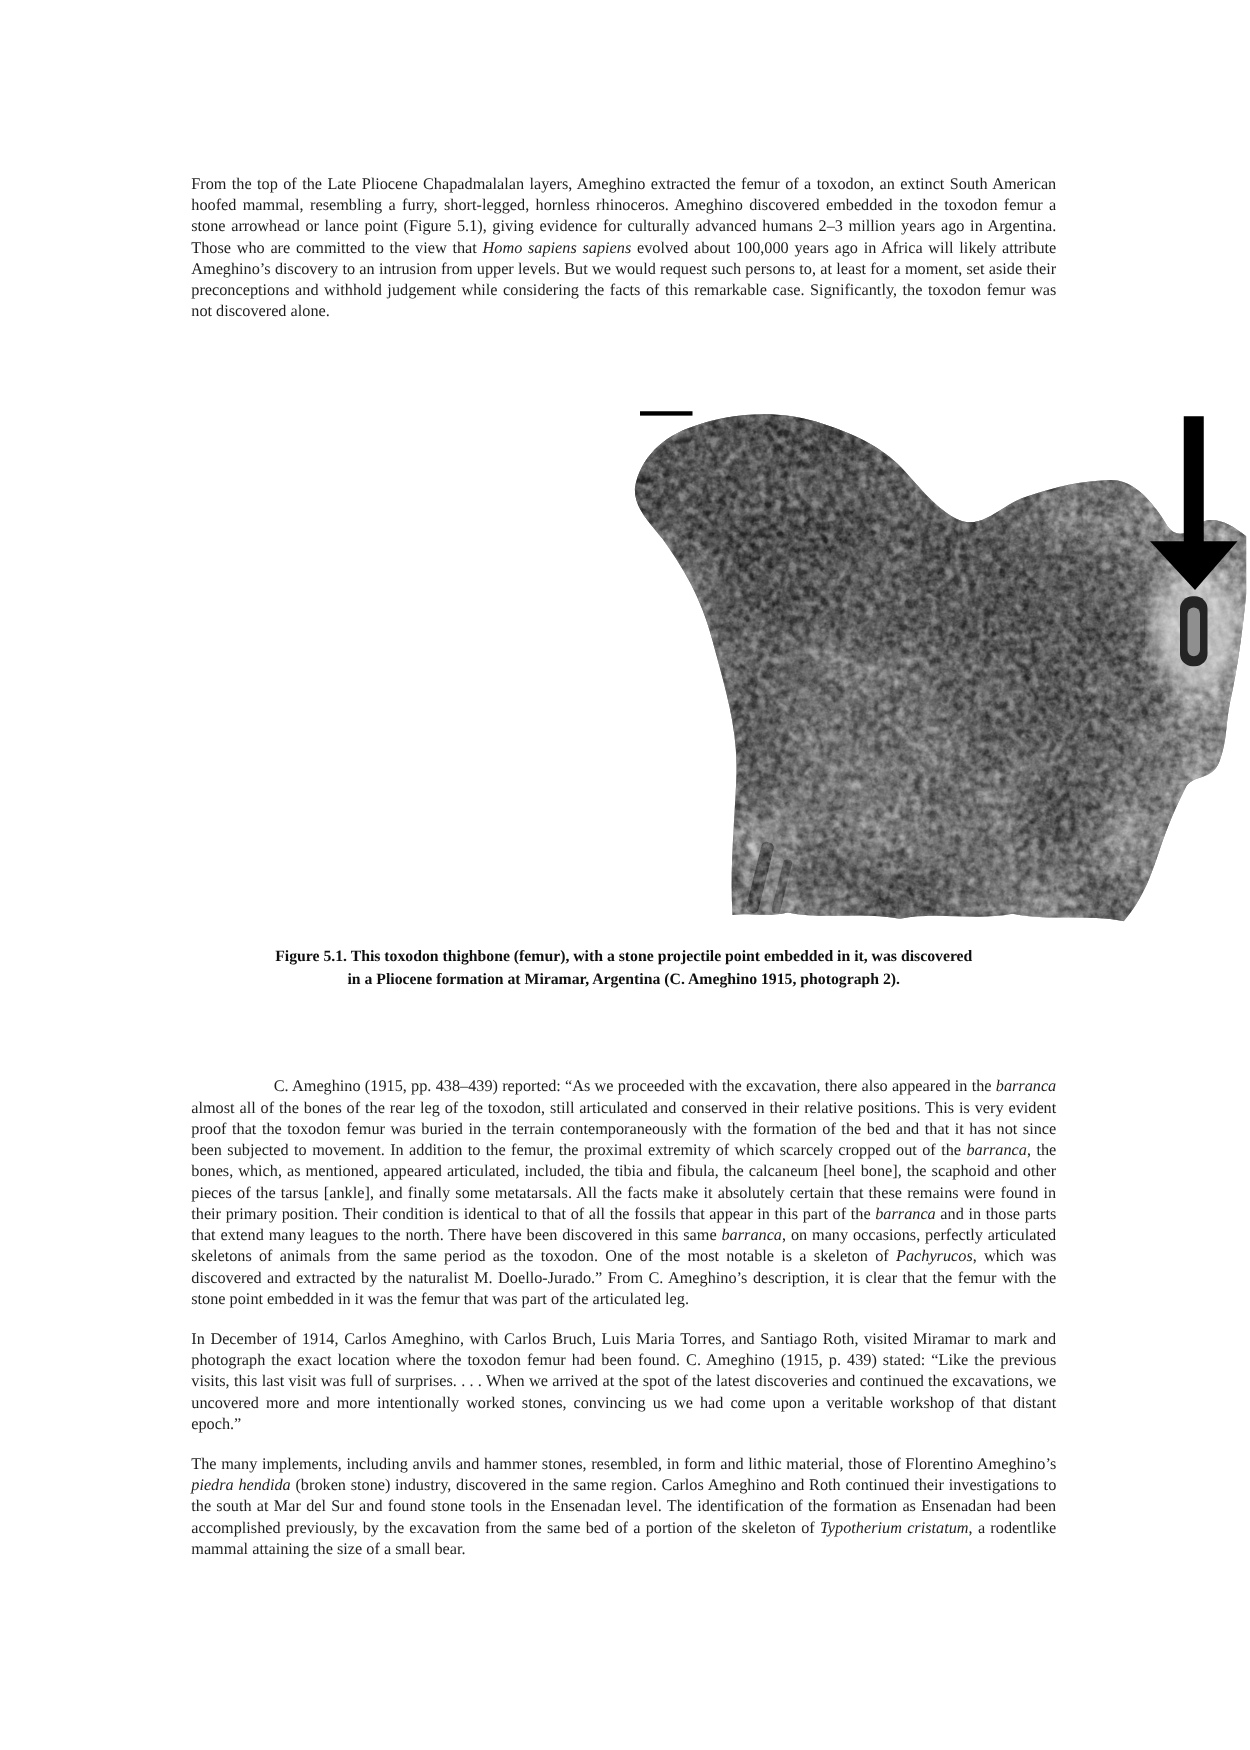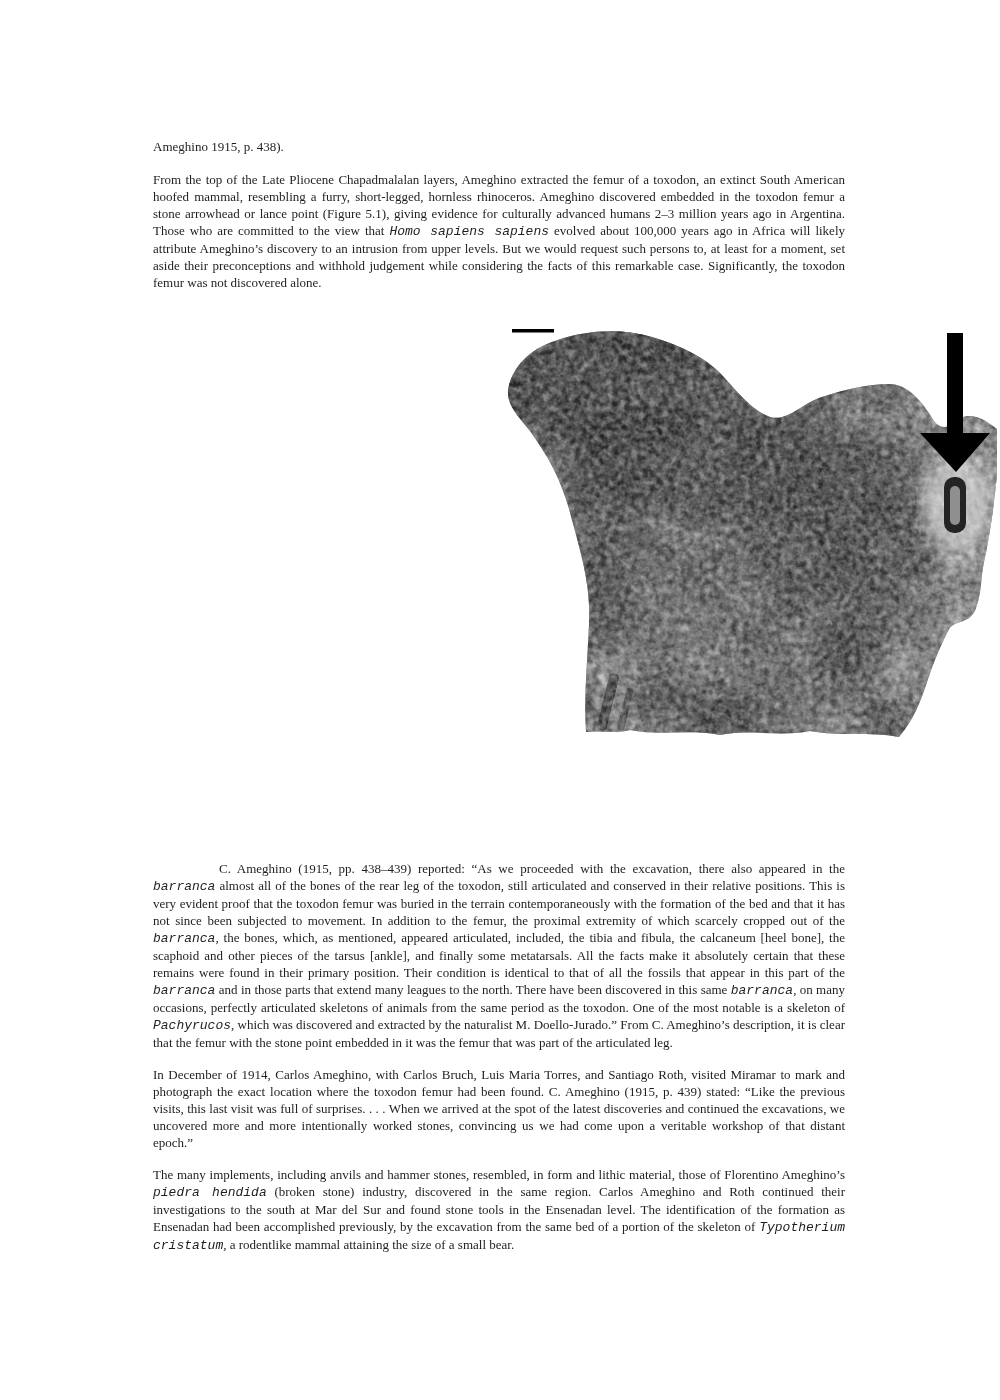--- a/index.html
+++ b/index.html
@@ -13,36 +13,35 @@
     position:absolute;left:153px;width:692px;
     font-size:13px;line-height:17px;color:#1e1e1e;
     text-align:justify;
   }
   .textcol-top{top:138px;}
   .textcol-bottom{top:860px;}
   .fragment{margin:0 0 16px 0;text-align:left;}
   .para{margin:0 0 15px 0;}
   .para:last-child{margin-bottom:0;}
   .para.indent{text-indent:66px;}
-  em{font-style:italic;font-family:Liberation Mono, monospace;}
+  em{font-style:italic;}
   .caption{
     position:absolute;left:153px;top:757px;width:692px;
     text-align:center;font-weight:bold;color:#101010;
     font-size:12.6px;line-height:17.5px;
   }
   figure.photo{position:absolute;left:500px;top:325px;width:500px;height:420px;margin:0;}
   figure.photo svg{display:block;}
 </style>
 </head>
 <body>
 
 <div class="page">
 
   <div class="textcol textcol-top">
-    <p class="fragment">Ameghino 1915, p. 438).</p>
     <div id="paras-top">
         <p class="para"><span>From the top of the Late Pliocene Chapadmalalan layers, Ameghino extracted the femur of a toxodon, an extinct South American hoofed mammal, resembling a furry, short-legged, hornless rhinoceros. Ameghino discovered embedded in the toxodon femur a stone arrowhead or lance point (Figure 5.1), giving evidence for culturally advanced humans 2–3 million years ago in Argentina. Those who are committed to the view that </span><em>Homo sapiens sapiens</em><span> evolved about 100,000 years ago in Africa will likely attribute Ameghino’s discovery to an intrusion from upper levels. But we would request such persons to, at least for a moment, set aside their preconceptions and withhold judgement while considering the facts of this remarkable case. Significantly, the toxodon femur was not discovered alone.</span></p>
       </div>
   </div>
 
   <figure class="photo">
     <svg width="500" height="420" viewBox="0 0 500 420" xmlns="http://www.w3.org/2000/svg">
       <defs>
         <path id="bonepath" d="M8,65
           C12,42 30,24 55,16
@@ -127,20 +126,24 @@
         <rect x="450" y="161" width="10" height="39" rx="5" fill="#8f8f8f"></rect>
       </g>
 
       <g>
         <rect x="447" y="8" width="16" height="102" fill="#000"></rect>
         <polygon points="420,108 490,108 456,147" fill="#000"></polygon>
       </g>
     </svg>
   </figure>
 
+  <div class="caption" id="caption">
+      <div>Figure 5.1. This toxodon thighbone (femur), with a stone projectile point embedded in it, was discovered</div>
+      <div>in a Pliocene formation at Miramar, Argentina (C. Ameghino 1915, photograph 2).</div>
+    </div>
 
   <div class="textcol textcol-bottom" id="paras-bottom">
       <p class="para indent"><span>C. Ameghino (1915, pp. 438–439) reported: “As we proceeded with the excavation, there also appeared in the </span><em>barranca</em><span> almost all of the bones of the rear leg of the toxodon, still articulated and conserved in their relative positions. This is very evident proof that the toxodon femur was buried in the terrain contemporaneously with the formation of the bed and that it has not since been subjected to movement. In addition to the femur, the proximal extremity of which scarcely cropped out of the </span><em>barranca</em><span>, the bones, which, as mentioned, appeared articulated, included, the tibia and fibula, the calcaneum [heel bone], the scaphoid and other pieces of the tarsus [ankle], and finally some metatarsals. All the facts make it absolutely certain that these remains were found in their primary position. Their condition is identical to that of all the fossils that appear in this part of the </span><em>barranca</em><span> and in those parts that extend many leagues to the north. There have been discovered in this same </span><em>barranca</em><span>, on many occasions, perfectly articulated skeletons of animals from the same period as the toxodon. One of the most notable is a skeleton of </span><em>Pachyrucos</em><span>, which was discovered and extracted by the naturalist M. Doello-Jurado.” From C. Ameghino’s description, it is clear that the femur with the stone point embedded in it was the femur that was part of the articulated leg.</span></p>
       <p class="para"><span>In December of 1914, Carlos Ameghino, with Carlos Bruch, Luis Maria Torres, and Santiago Roth, visited Miramar to mark and photograph the exact location where the toxodon femur had been found. C. Ameghino (1915, p. 439) stated: “Like the previous visits, this last visit was full of surprises. . . . When we arrived at the spot of the latest discoveries and continued the excavations, we uncovered more and more intentionally worked stones, convincing us we had come upon a veritable workshop of that distant epoch.”</span></p>
       <p class="para"><span>The many implements, including anvils and hammer stones, resembled, in form and lithic material, those of Florentino Ameghino’s </span><em>piedra hendida</em><span> (broken stone) industry, discovered in the same region. Carlos Ameghino and Roth continued their investigations to the south at Mar del Sur and found stone tools in the Ensenadan level. The identification of the formation as Ensenadan had been accomplished previously, by the excavation from the same bed of a portion of the skeleton of </span><em>Typotherium cristatum</em><span>, a rodentlike mammal attaining the size of a small bear.</span></p>
     </div>
 
 </div>
 
 </body></html>

